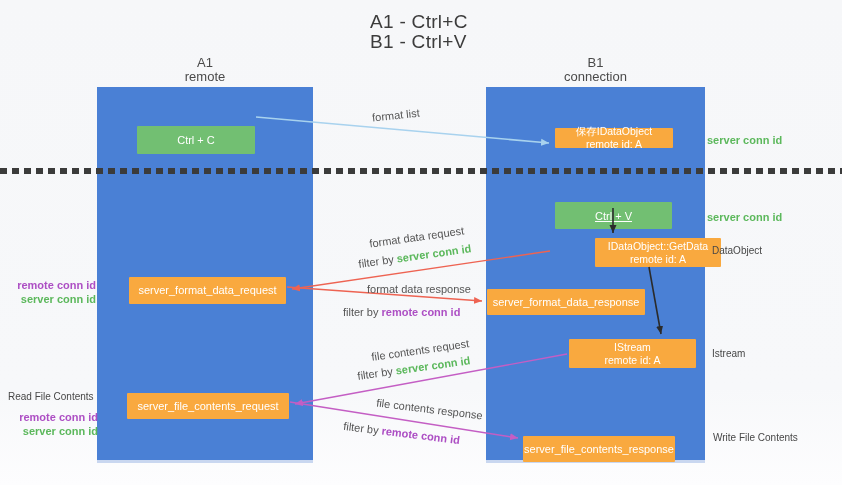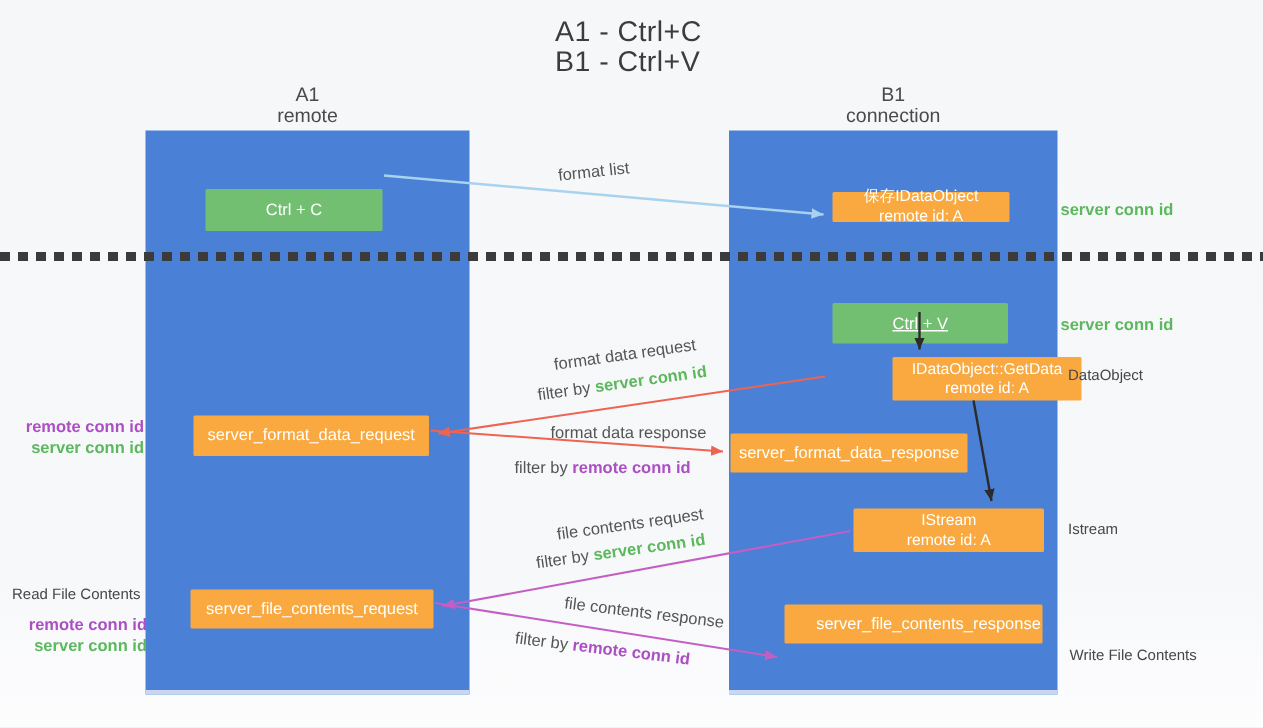--- a/index.html
+++ b/index.html
@@ -115,21 +115,21 @@
 
   <div class="nodebox orange-box" style="left:569px;top:339px;width:127px;height:29px;">
     <div>IStream</div>
     <div>remote id: A</div>
   </div>
 
   <div class="nodebox orange-box one-line" style="left:127px;top:393px;width:162px;height:26px;">
     <div>server_file_contents_request</div>
   </div>
 
-  <div class="nodebox orange-box one-line" style="left:523px;top:403px;width:152px;height:26px;padding-left:20px;">
+  <div class="nodebox orange-box one-line" style="left:523px;top:436px;width:152px;height:26px;">
     <div>server_file_contents_response</div>
   </div>
 
   <svg class="arrows" width="842" height="485">
     <defs>
       <marker id="mBlue" markerUnits="userSpaceOnUse" markerWidth="10" markerHeight="9" refX="8" refY="4" orient="auto">
         <path class="mk-blue" d="M0,0.5 L8,4 L0,7.5 Z"></path>
       </marker>
       <marker id="mRed" markerUnits="userSpaceOnUse" markerWidth="10" markerHeight="9" refX="8" refY="4" orient="auto">
         <path class="mk-red" d="M0,0.5 L8,4 L0,7.5 Z"></path>

